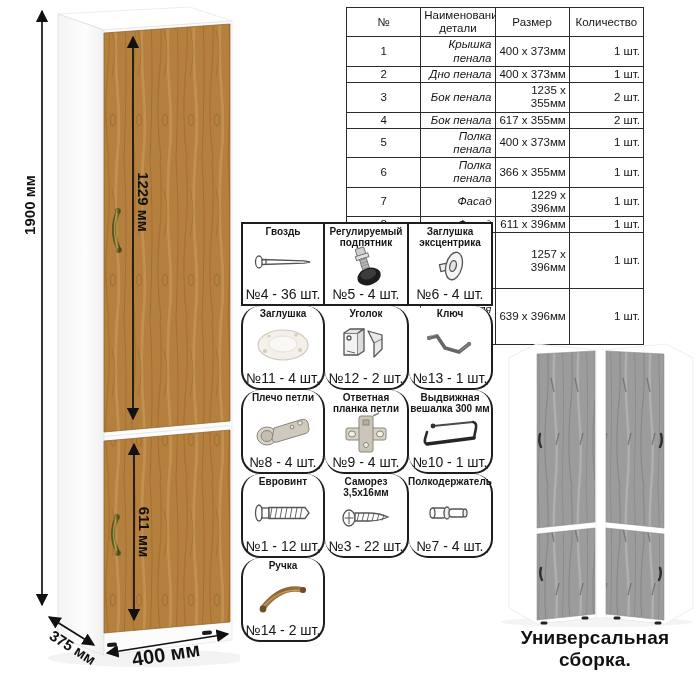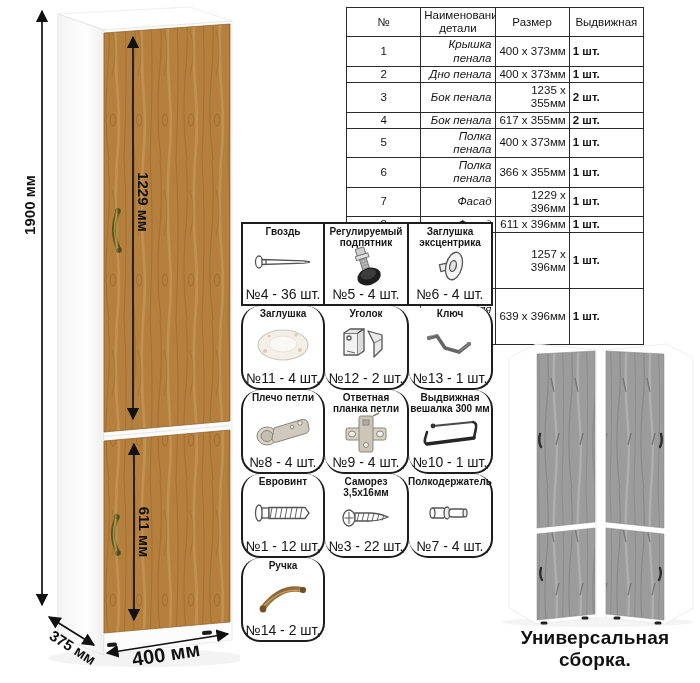--- a/index.html
+++ b/index.html
@@ -15,21 +15,21 @@
     font-size:11.5px;line-height:1.15;color:#141414;
   }
   .parts-table th,.parts-table td{
     border:1.5px solid #2a2a2a;padding:1px 3px;background:#fff;
     overflow:hidden;
   }
   .parts-table th{font-weight:normal;text-align:center;}
   .parts-table td.c0{text-align:center;width:21px;}
   .parts-table td.c1{text-align:right;width:128px;font-style:italic;}
   .parts-table td.c2{text-align:right;width:80px;}
-  .parts-table td.c3{text-align:left;width:61px;font-weight:bold;}
+  .parts-table td.c3{text-align:right;width:61px;}
   
   .hw-grid{
     position:absolute;left:241px;top:222px;width:252px;
     display:grid;grid-template-columns:repeat(3,84px);grid-auto-rows:84px;
   }
   .hw-cell{
     border:2px solid #1d1d1d;background:#fff;box-sizing:border-box;
     display:flex;flex-direction:column;align-items:center;
     padding:2px 1px 1px 1px;
   }
@@ -128,21 +128,21 @@
       <text x="167" y="661" font-size="20" transform="rotate(-9 167 661)">400 мм</text>
     </g>
   </svg>
 
   <table class="parts-table">
     <thead>
       <tr>
         <th class="c0">№</th>
         <th class="c1">Наименование детали</th>
         <th class="c2">Размер</th>
-        <th class="c3">Выдвижная</th>
+        <th class="c3">Количество</th>
       </tr>
     </thead>
     <tbody>
         <tr>
           <td class="c0">1</td>
           <td class="c1">Крышка пенала</td>
           <td class="c2">400 х 373мм</td>
           <td class="c3">1 шт.</td>
         </tr>
         <tr>

